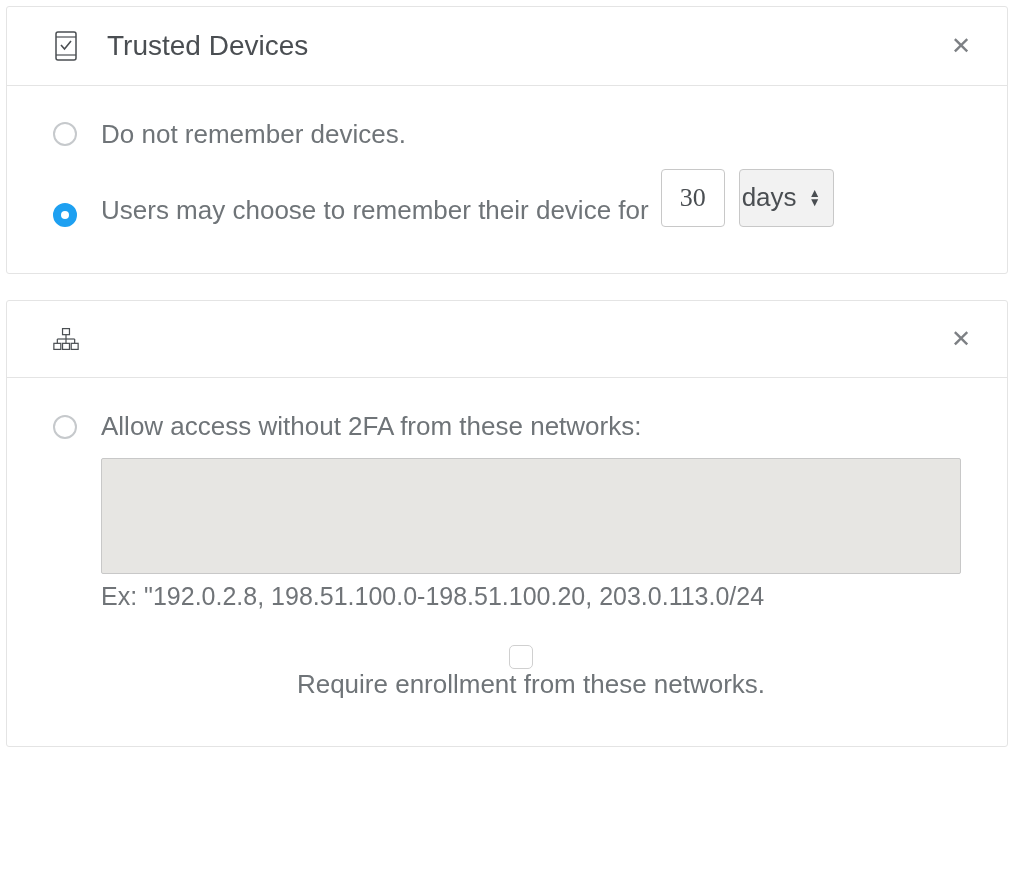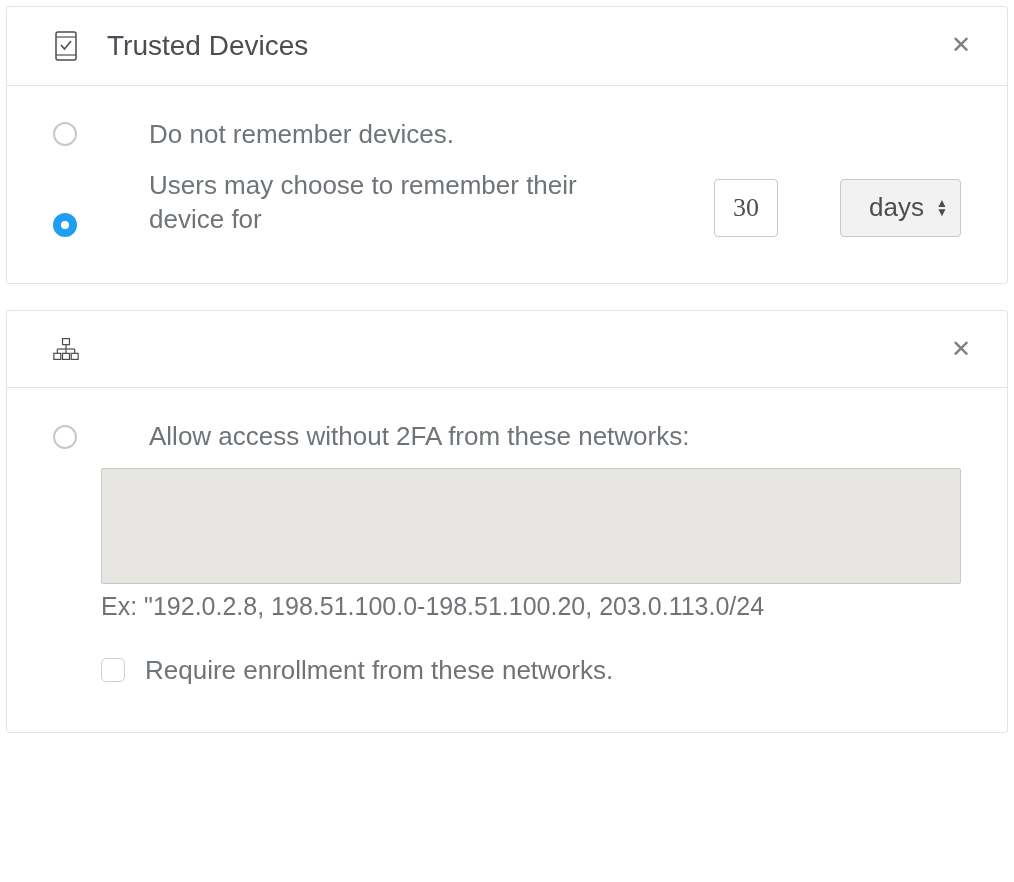--- a/index.html
+++ b/index.html
@@ -16,20 +16,21 @@
   }
   .panel {
     border: 1px solid #e4e4e4;
     border-radius: 3px;
     margin-bottom: 26px;
     background: #fff;
   }
   .panel:last-child { margin-bottom: 0; }
   .panel-header {
     display: flex;
+    align-items: center;
     padding: 22px 28px 22px 46px;
     border-bottom: 1px solid #e4e4e4;
     position: relative;
   }
   .panel-header .icon-box {
     position: absolute;
     left: 46px;
     top: 50%;
     transform: translateY(-50%);
     width: 26px;
@@ -59,21 +60,20 @@
   }
 
   
   .option-row {
     display: flex;
     align-items: center;
     margin-bottom: 18px;
     font-size: 26px;
     color: #6f7478;
     line-height: 1.3;
-    gap: 48px;
   }
   .option-row:last-child { margin-bottom: 0; align-items: flex-end; }
   .radio {
     width: 24px;
     height: 24px;
     flex: 0 0 24px;
     border: 2px solid #c6c9cc;
     border-radius: 50%;
     margin-right: 24px;
     position: relative;
@@ -114,21 +114,21 @@
   }
   .unit-select {
     display: inline-flex;
     align-items: center;
     height: 58px;
     border: 1px solid #c8c8c8;
     border-radius: 4px;
     background: #f2f2f2;
     font-size: 26px;
     color: #4a4e52;
-    padding: 0 36px 0 28px;
+    padding: 0 36px 0 2px;
     margin-left: 14px;
     position: relative;
     cursor: pointer;
   }
   .unit-select .caret {
     position: absolute;
     right: 12px;
     top: 50%;
     transform: translateY(-50%);
     display: flex;
@@ -159,20 +159,21 @@
     font-size: 25px;
     color: #707478;
     margin-top: 8px;
   }
   .checkbox-row {
     display: flex;
     align-items: center;
     margin-top: 34px;
     font-size: 26px;
     color: #6f7478;
+    flex-direction: column;
   }
   .checkbox {
     width: 24px;
     height: 24px;
     border: 1px solid #d0d0d0;
     border-radius: 5px;
     background: #fff;
     margin-right: 20px;
     cursor: pointer;
   }

